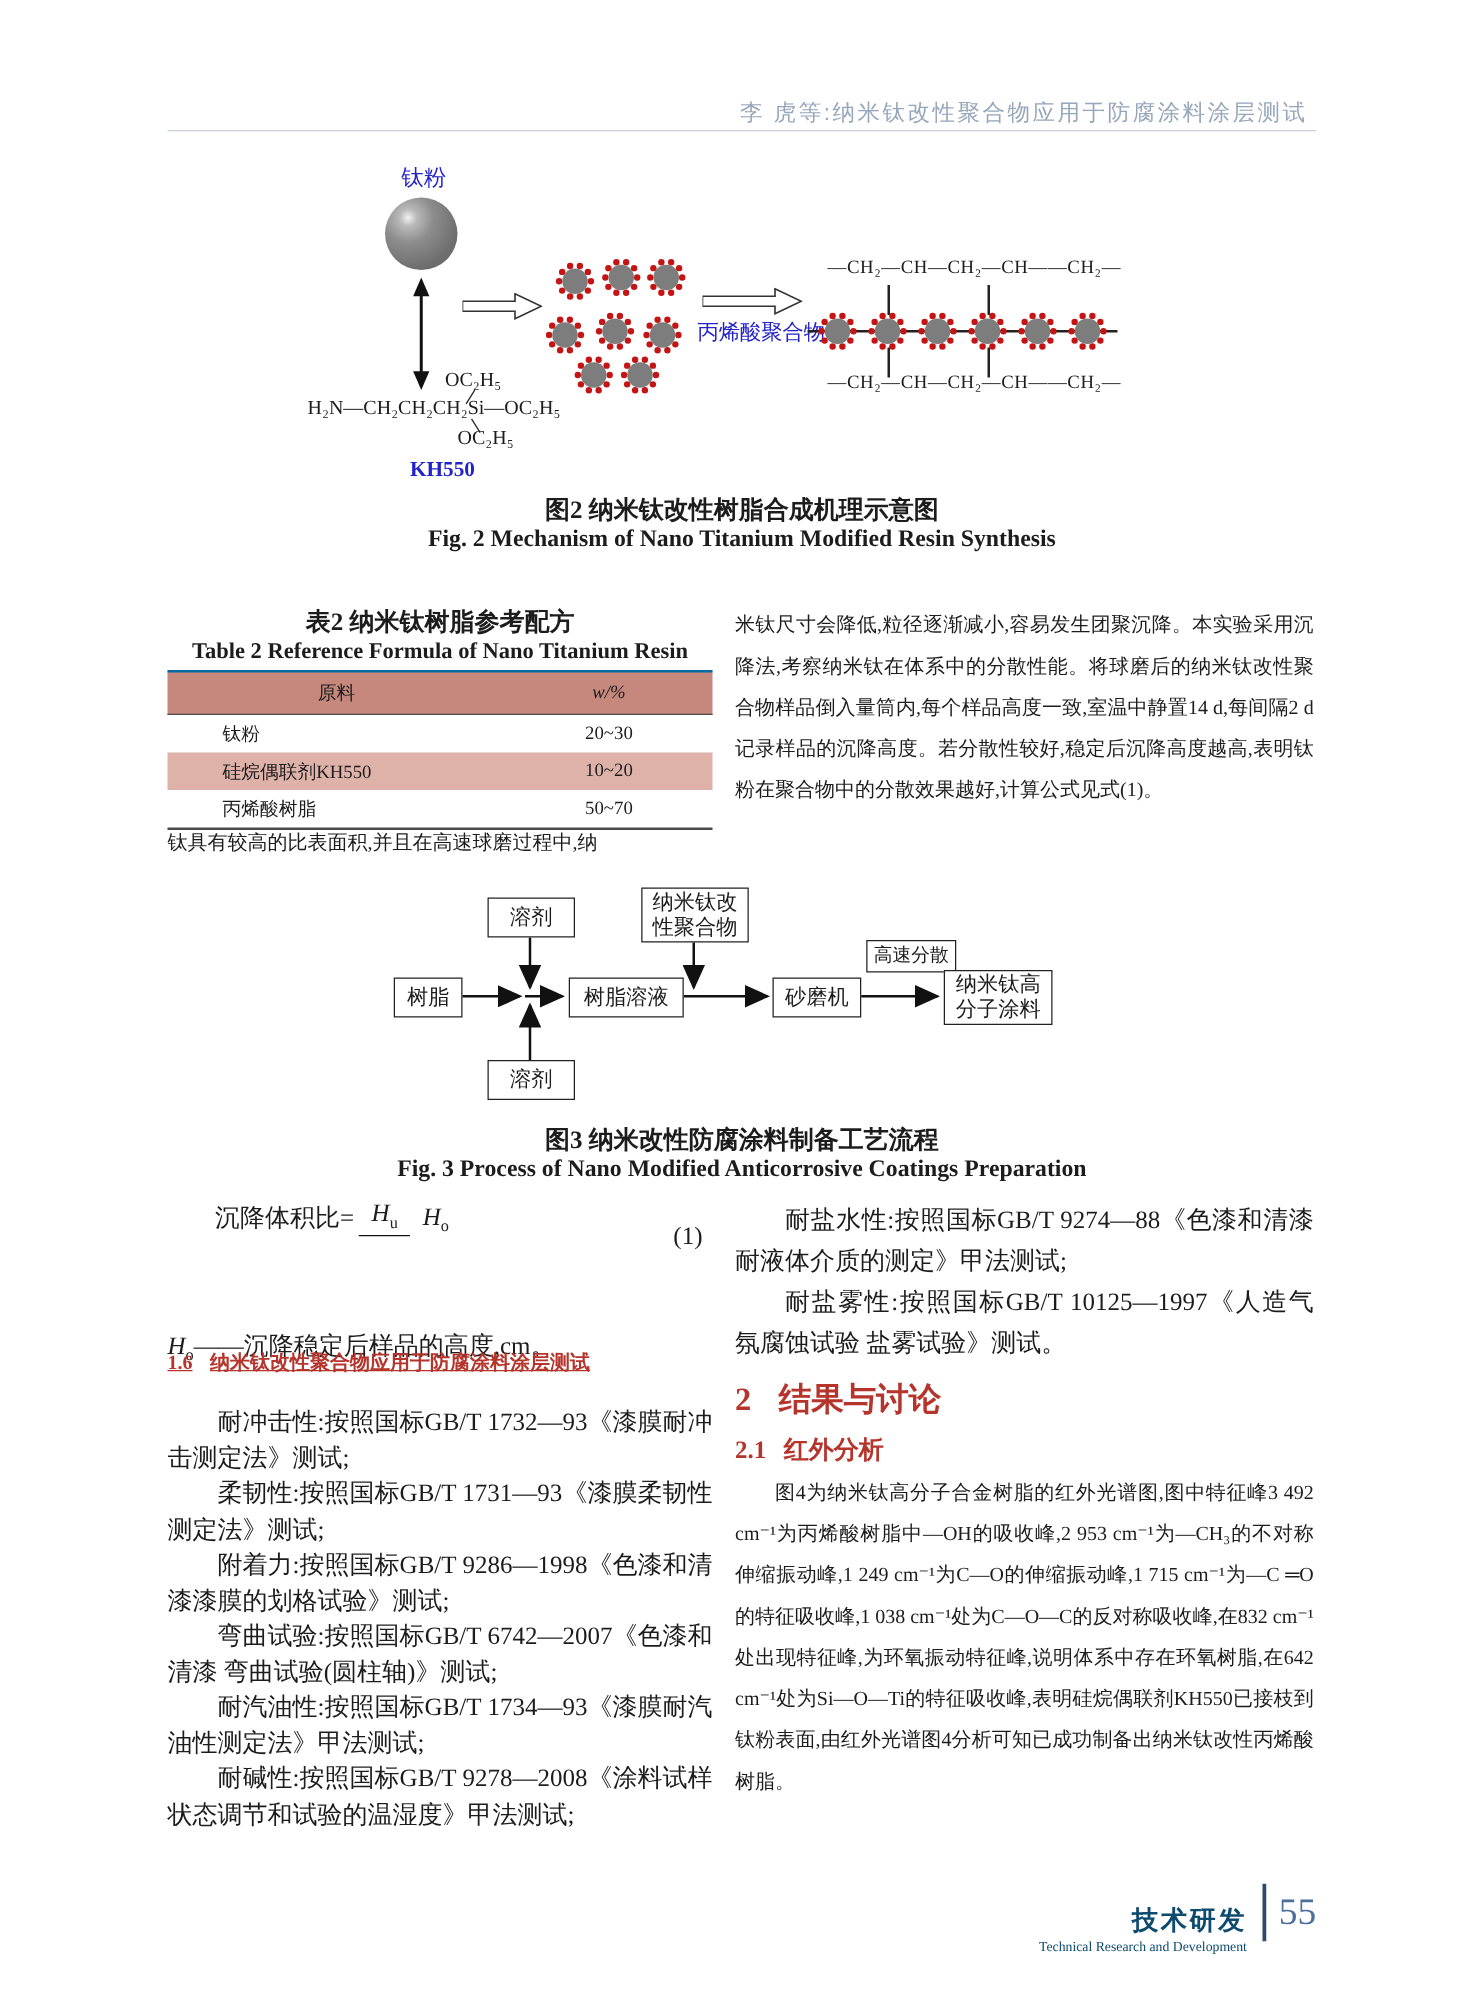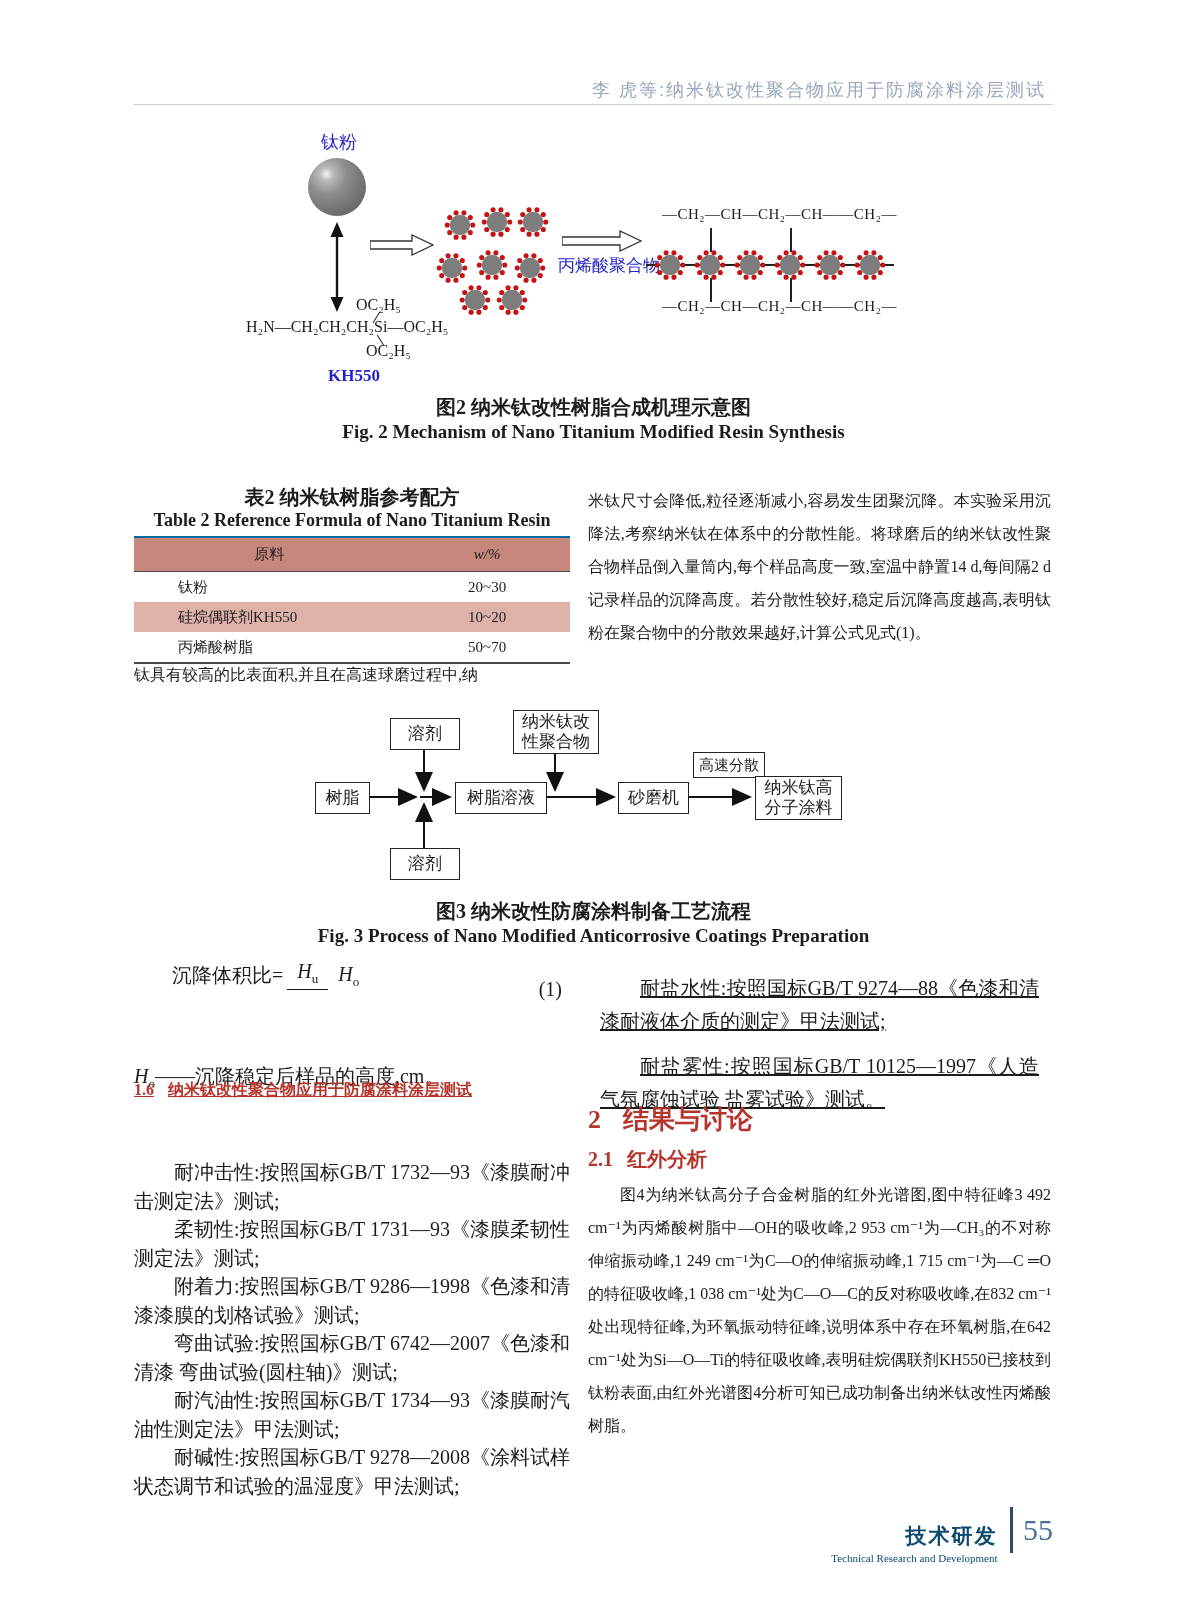--- a/index.html
+++ b/index.html
@@ -64,24 +64,24 @@
   .frac .den{padding:2px 10px 0 10px;}
   .eqvar{font-style:italic;}
   .eq-number{position:absolute;left:134px;top:978px;width:436px;text-align:right;font-size:20px;padding-right:8px;box-sizing:border-box;}
   .where1{position:absolute;left:134px;top:1030px;width:436px;font-size:20px;}
   .where2{position:absolute;left:134px;top:1063px;width:436px;font-size:20px;}
   sub{font-size:13px;}
 
   .red{color:#b5342b;}
   .h16{position:absolute;left:134px;top:1080px;width:436px;font-size:16px;font-weight:bold;text-decoration:underline;}
   .h16 .num{margin-right:14px;}
-  .left-pars{position:absolute;left:134px;top:1124px;width:436px;margin-top:34px;}
+  .left-pars{position:absolute;left:134px;top:1124px;width:436px;}
   .left-pars p{margin:0;text-indent:2em;font-size:20px;line-height:28.5px;text-align:justify;}
   .right-pars{position:absolute;left:588px;top:960px;width:463px;}
-  .right-pars p{margin:12px;text-indent:2em;font-size:20px;line-height:33px;text-align:justify;text-decoration:underline;}
+  .right-pars p{margin:0;text-indent:2em;font-size:20px;line-height:33px;text-align:justify;}
   .h2{position:absolute;left:588px;top:1102px;font-size:26px;font-weight:bold;}
   .h2 .num{margin-right:22px;}
   .h21{position:absolute;left:588px;top:1146px;font-size:20px;font-weight:bold;}
   .h21 .num{margin-right:14px;}
   .ir-par{position:absolute;left:588px;top:1178px;width:463px;text-indent:2em;}
 
   
   .footer{position:absolute;right:134px;top:1496px;display:flex;align-items:center;}
   .f-left{text-align:right;color:#0c4a6e;margin-top:26px;}
   .f-zh{font-size:21px;font-weight:bold;letter-spacing:2px;font-family:"Liberation Sans","DejaVu Sans",sans-serif;}

